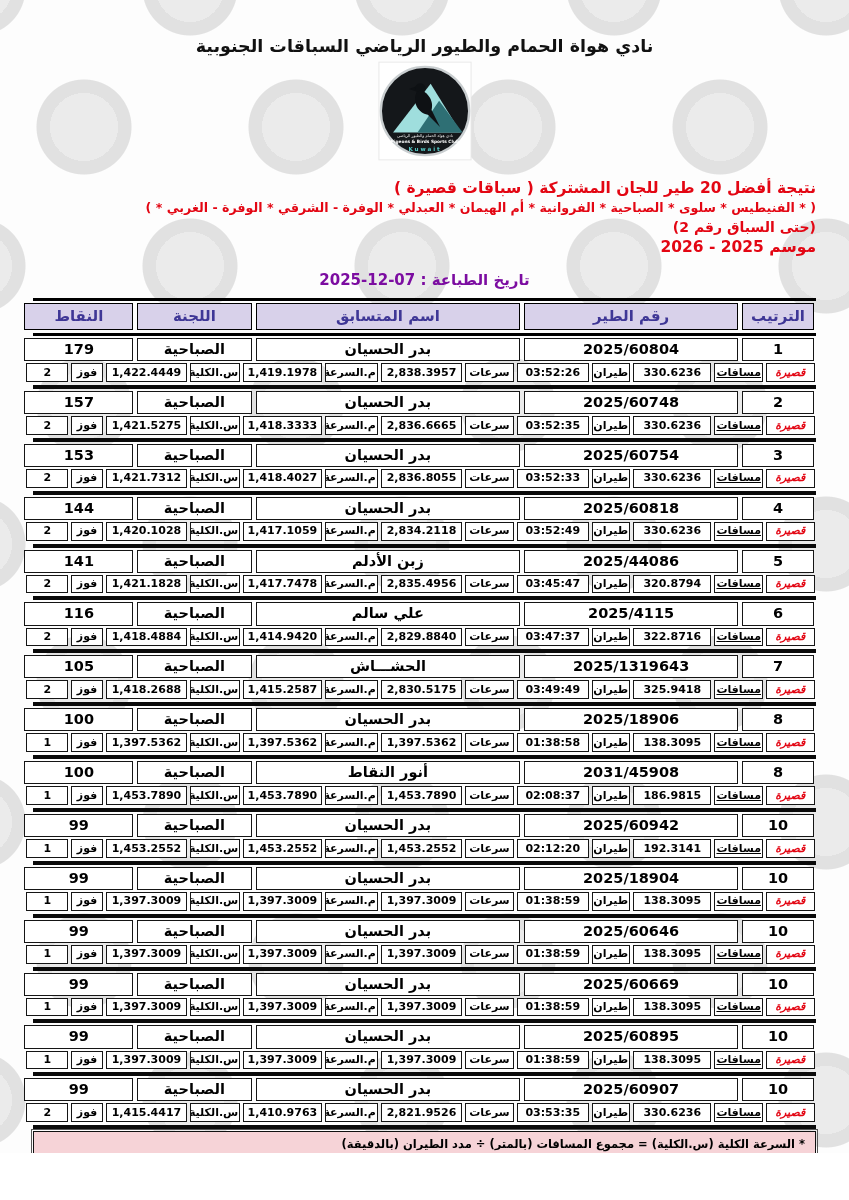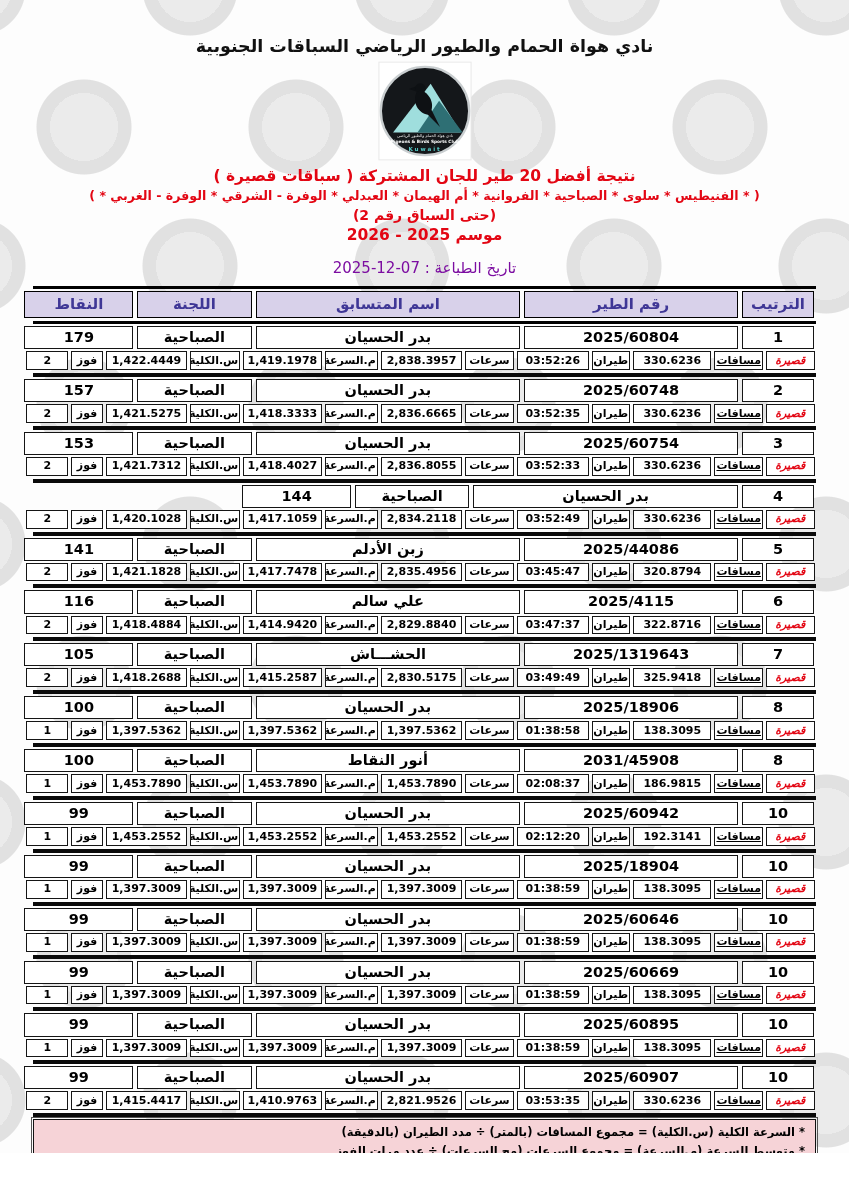--- a/index.html
+++ b/index.html
@@ -21,30 +21,30 @@
   .content { padding: 0 33px; }
   .club-title {
     padding-top: 36px;
     text-align: center;
     font-size: 17.5px;
     font-weight: bold;
     color: #111;
   }
   .logo-wrap { text-align: center; margin-top: 5px; }
   .logo-wrap svg { display: inline-block; }
-  .red-block { margin-top: 2px; text-align: center; color: #e30613; font-weight: bold; }
+  .red-block { margin-top: 14px; color: #e30613; font-weight: bold; }
   .red-line1 { font-size: 15.5px; }
   .red-line2 { font-size: 12.6px; margin-top: 3px; letter-spacing: -0.2px; }
   .red-line3 { font-size: 14px;   margin-top: 4px; }
   .red-line4 { font-size: 15.5px; margin-top: 3px; }
   .print-date {
     margin-top: 15px;
     text-align: center;
     font-size: 15px;
-    font-weight: normal;
+    font-weight: bold;
     color: #7c0da1;
   }
   .results { margin-top: 9px; }
   .header-row {
     display: flex;
     border-top: 3px solid #000;
     border-bottom: 3px solid #000;
     padding: 2px 0 3px;
   }
   .hcell {
@@ -237,20 +237,21 @@
       <div class="dbox d-totl">س.الكلية</div>
       <div class="dbox d-tot">1,421.7312</div>
       <div class="dbox d-winl">فوز</div>
       <div class="dbox d-win">2</div>
     </div>
   </div>
 
   <div class="entry">
     <div class="main-row">
       <div class="cell w-rank">4</div>
+      <div class="cell w-bird">2025/60818</div>
       <div class="cell w-name">بدر الحسيان</div>
       <div class="cell w-committee">الصباحية</div>
       <div class="cell w-points">144</div>
     </div>
     <div class="detail-row">
       <div class="dbox cat d-cat">قصيرة</div>
       <div class="dbox d-lbl">مسافات</div>
       <div class="dbox d-dist">330.6236</div>
       <div class="dbox d-fly">طيران</div>
       <div class="dbox d-time">03:52:49</div>

